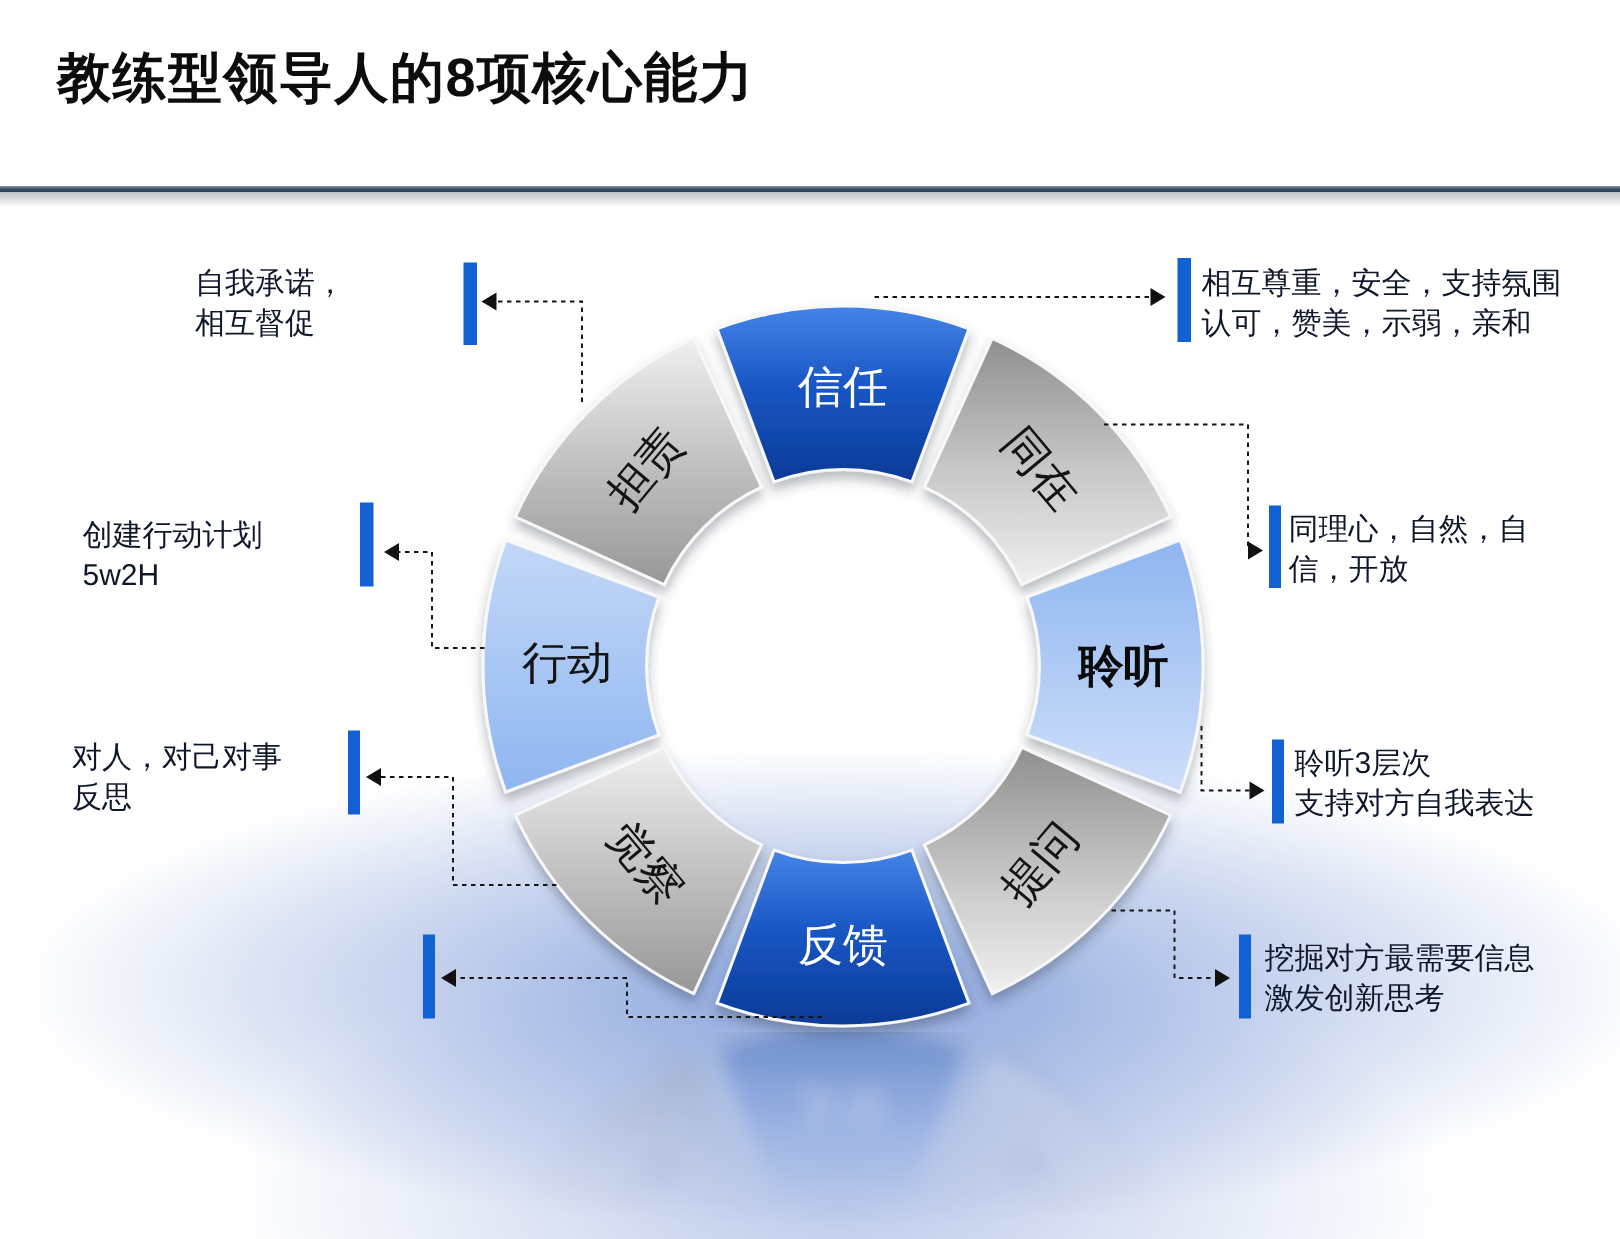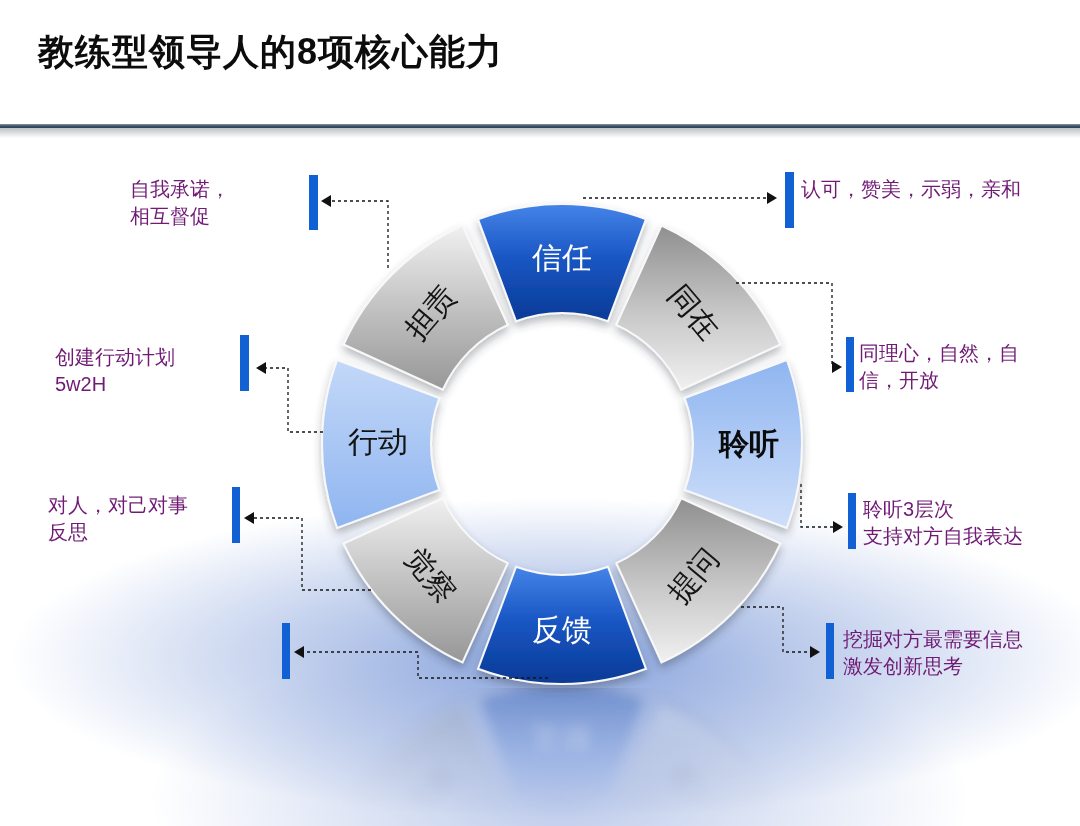--- a/index.html
+++ b/index.html
@@ -24,21 +24,21 @@
     background:radial-gradient(closest-side,rgba(106,140,211,.8),rgba(106,140,211,0));}
   .glow-soft{left:150px;top:630px;width:820px;height:340px;
     background:radial-gradient(closest-side,rgba(122,150,214,.5),rgba(122,150,214,0));}
   .ring-svg{position:absolute;left:0;top:0;z-index:2;pointer-events:none;}
   .reflection{
     position:absolute;left:0;top:688px;width:1080px;height:138px;overflow:hidden;z-index:1;
     -webkit-mask-image:linear-gradient(to bottom,rgba(0,0,0,.85),rgba(0,0,0,0) 92%);
     mask-image:linear-gradient(to bottom,rgba(0,0,0,.85),rgba(0,0,0,0) 92%);
   }
   .reflection svg{position:absolute;left:0;top:-146px;transform:scaleY(-1);filter:blur(6px);opacity:.34;}
-  .ann{position:absolute;font-size:20px;line-height:27px;color:#701a75;white-space:nowrap;z-index:4;}
+  .ann{position:absolute;font-size:20px;line-height:27px;color:#0f172a;white-space:nowrap;z-index:4;}
   .bar{position:absolute;width:9px;background:#1160d4;z-index:4;}
   .seg-label{font-size:30px;}
   .copyright{position:absolute;left:127px;top:743px;font-size:20px;color:#6f7378;z-index:4;letter-spacing:.5px;}
 </style>
 </head>
 <body>
 
 <div class="stage">
 
   <div class="page-title">教练型领导人的8项核心能力</div>
@@ -185,20 +185,21 @@
   <div class="bar" style="left:826px;top:623px;height:56px;width:8px"></div>
   <div class="bar" style="left:282px;top:623px;height:56px;width:8px"></div>
   <div class="bar" style="left:240px;top:335px;height:56px"></div>
   <div class="bar" style="left:232px;top:487px;height:56px;width:8px"></div>
 
   <div class="ann" style="left:130px;top:176px">
     <div>自我承诺，</div>
     <div>相互督促</div>
   </div>
   <div class="ann" style="left:801px;top:176px">
+    <div>相互尊重，安全，支持氛围</div>
     <div>认可，赞美，示弱，亲和</div>
   </div>
   <div class="ann" style="left:859px;top:340px">
     <div>同理心，自然，自</div>
     <div>信，开放</div>
   </div>
   <div class="ann" style="left:863px;top:496px">
     <div>聆听3层次</div>
     <div>支持对方自我表达</div>
   </div>

